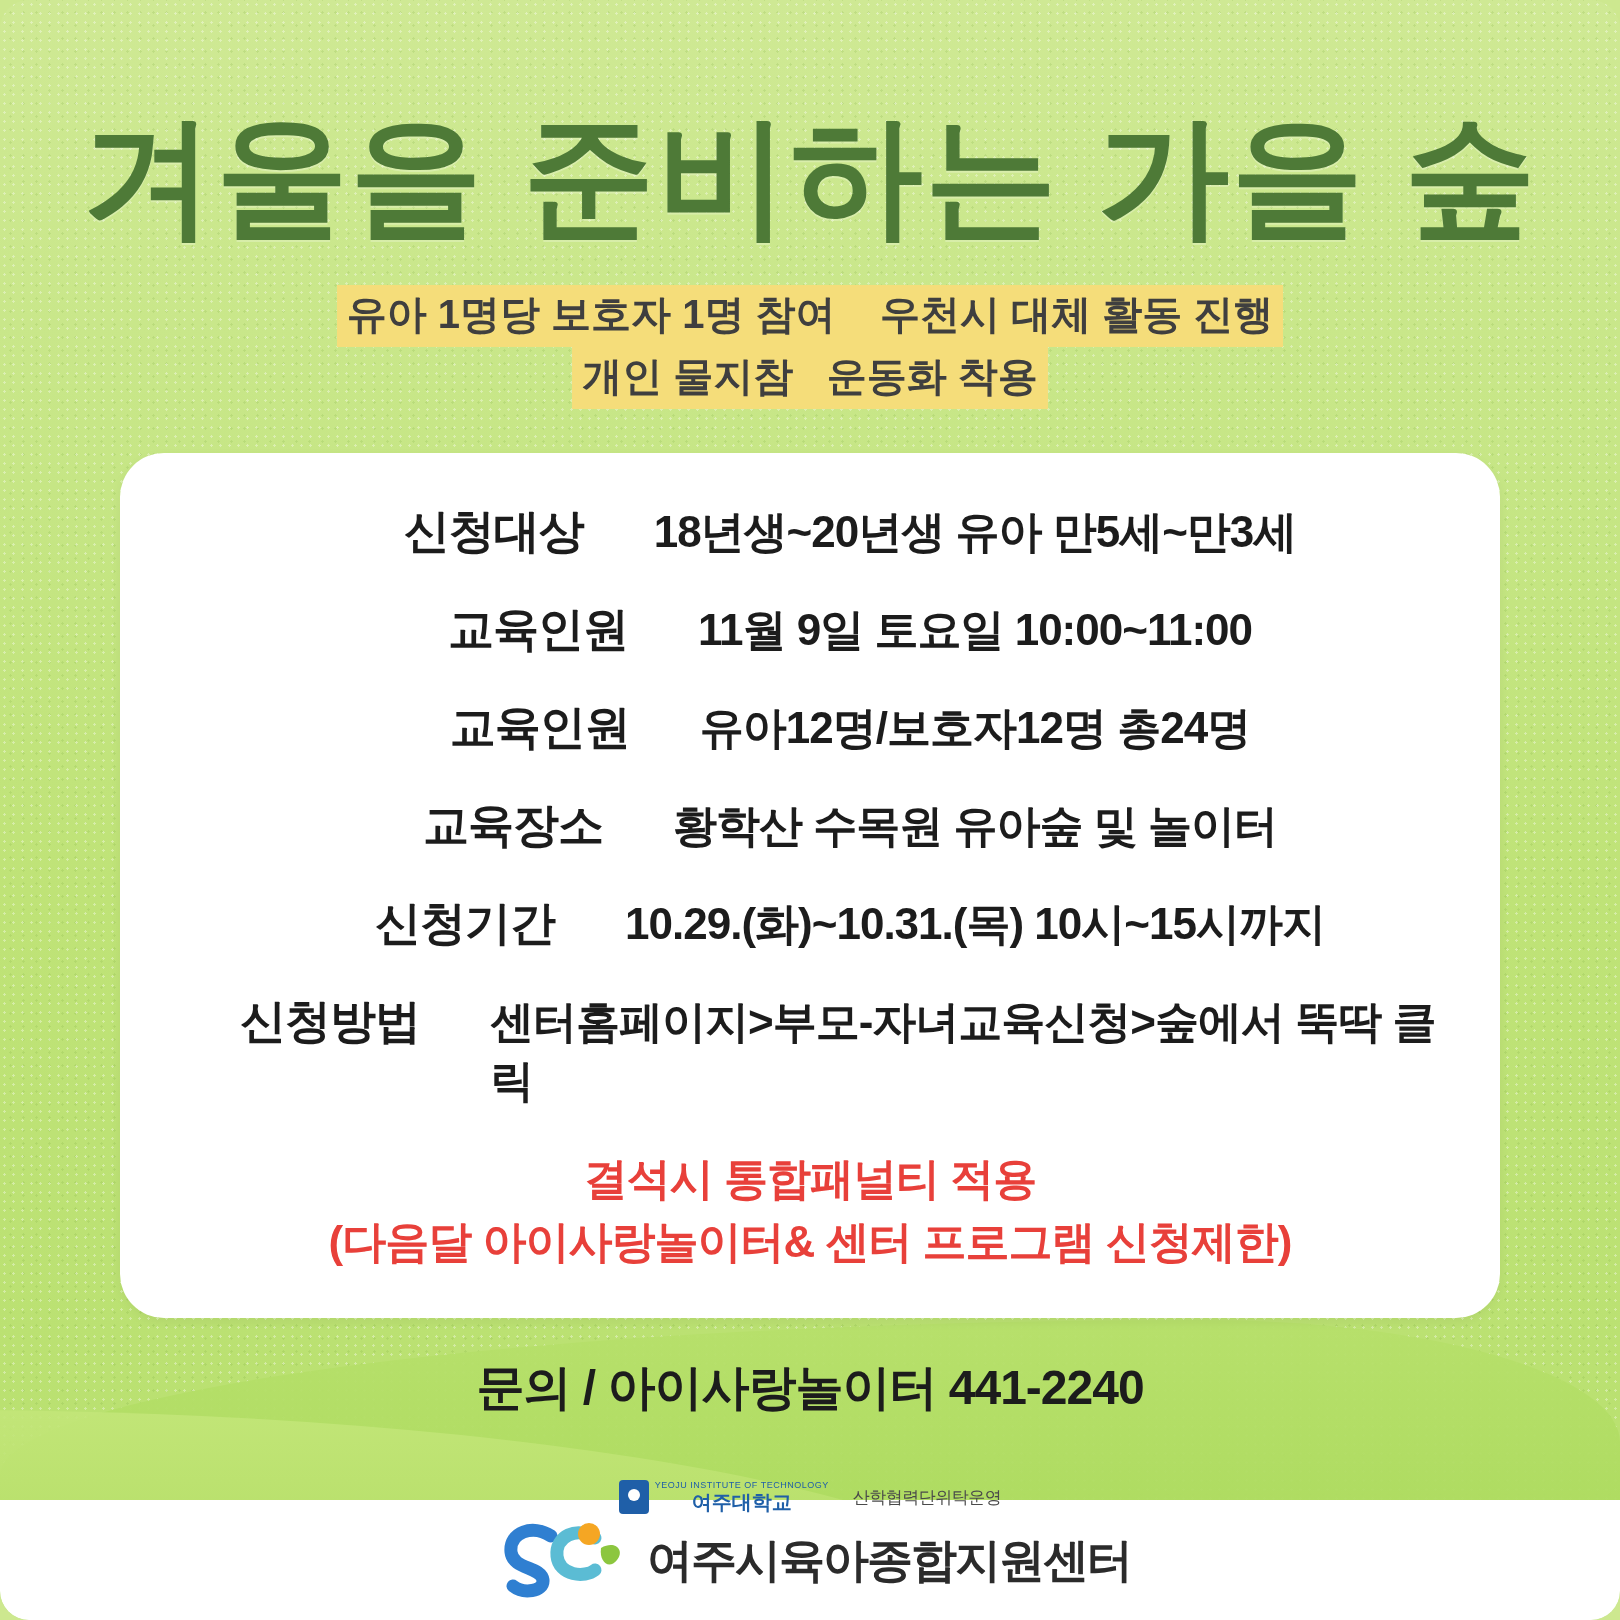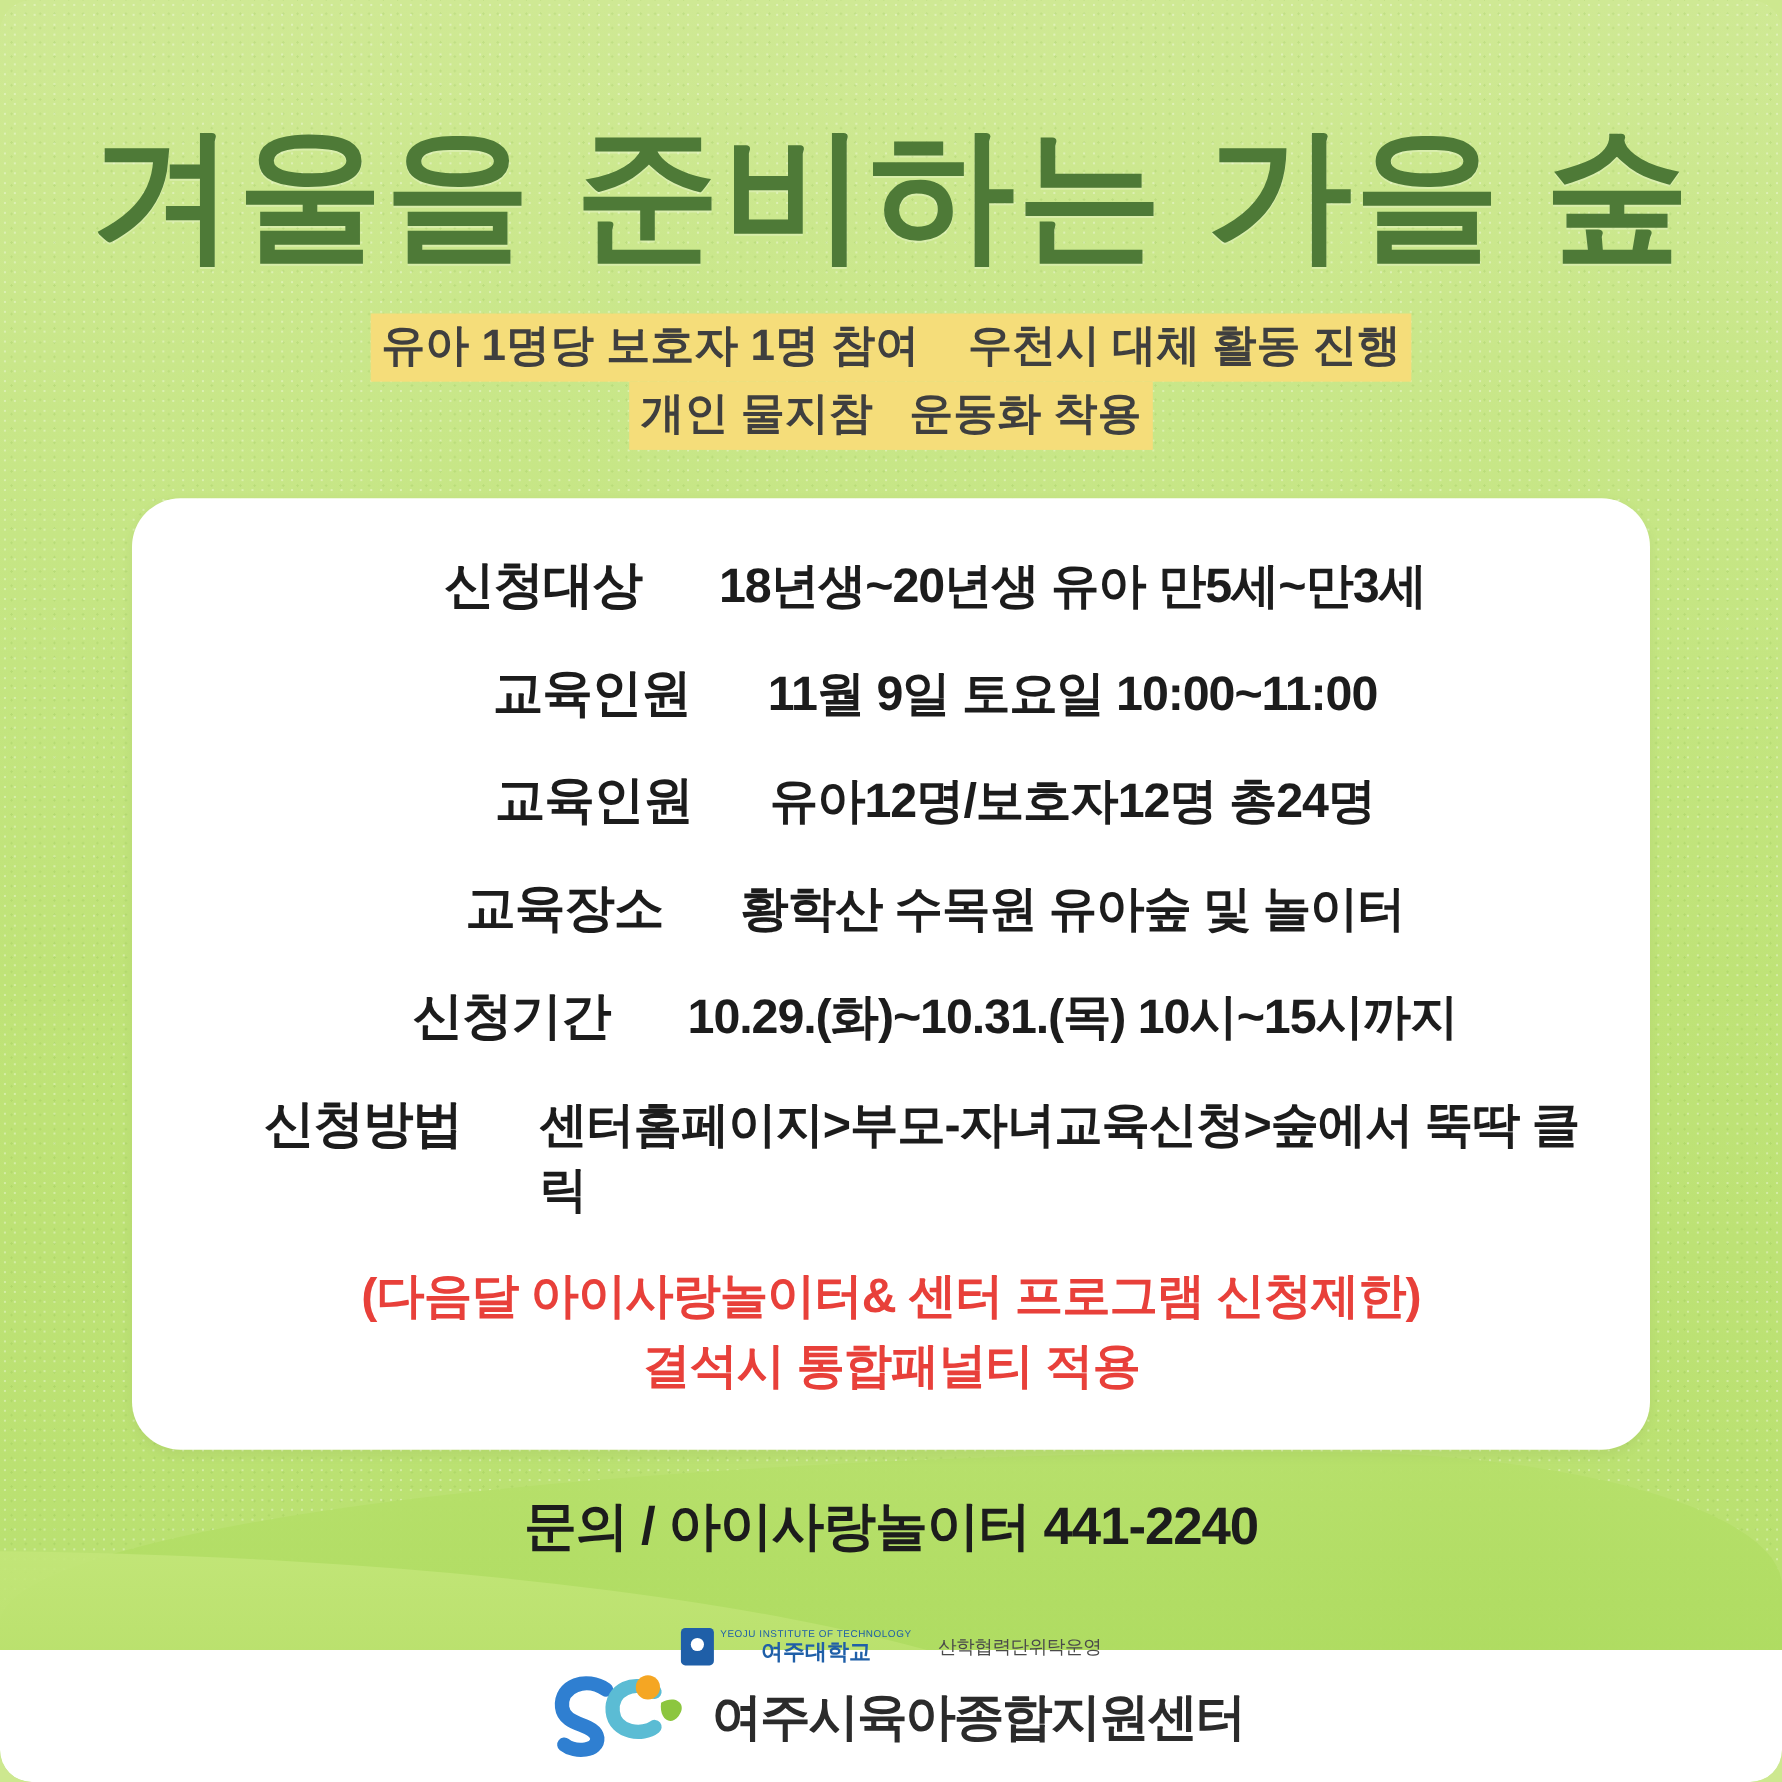--- a/index.html
+++ b/index.html
@@ -265,22 +265,22 @@
         <div class="label">신청기간</div>
         <div class="value v-red">10.29.(화)~10.31.(목) 10시~15시까지</div>
       </div>
 
       <div class="row">
         <div class="label">신청방법</div>
         <div class="value v-dark">센터홈페이지&gt;부모-자녀교육신청&gt;숲에서 뚝딱 클릭</div>
       </div>
 
       <div class="note">
+        <div>결석시 통합패널티 적용</div>
         <div>(다음달 아이사랑놀이터&amp; 센터 프로그램 신청제한)</div>
-        <div>결석시 통합패널티 적용</div>
       </div>
 
     </div>
 
     <div class="contact">문의 / 아이사랑놀이터 441-2240</div>
 
   </div>
 
   <div class="footer">
 

